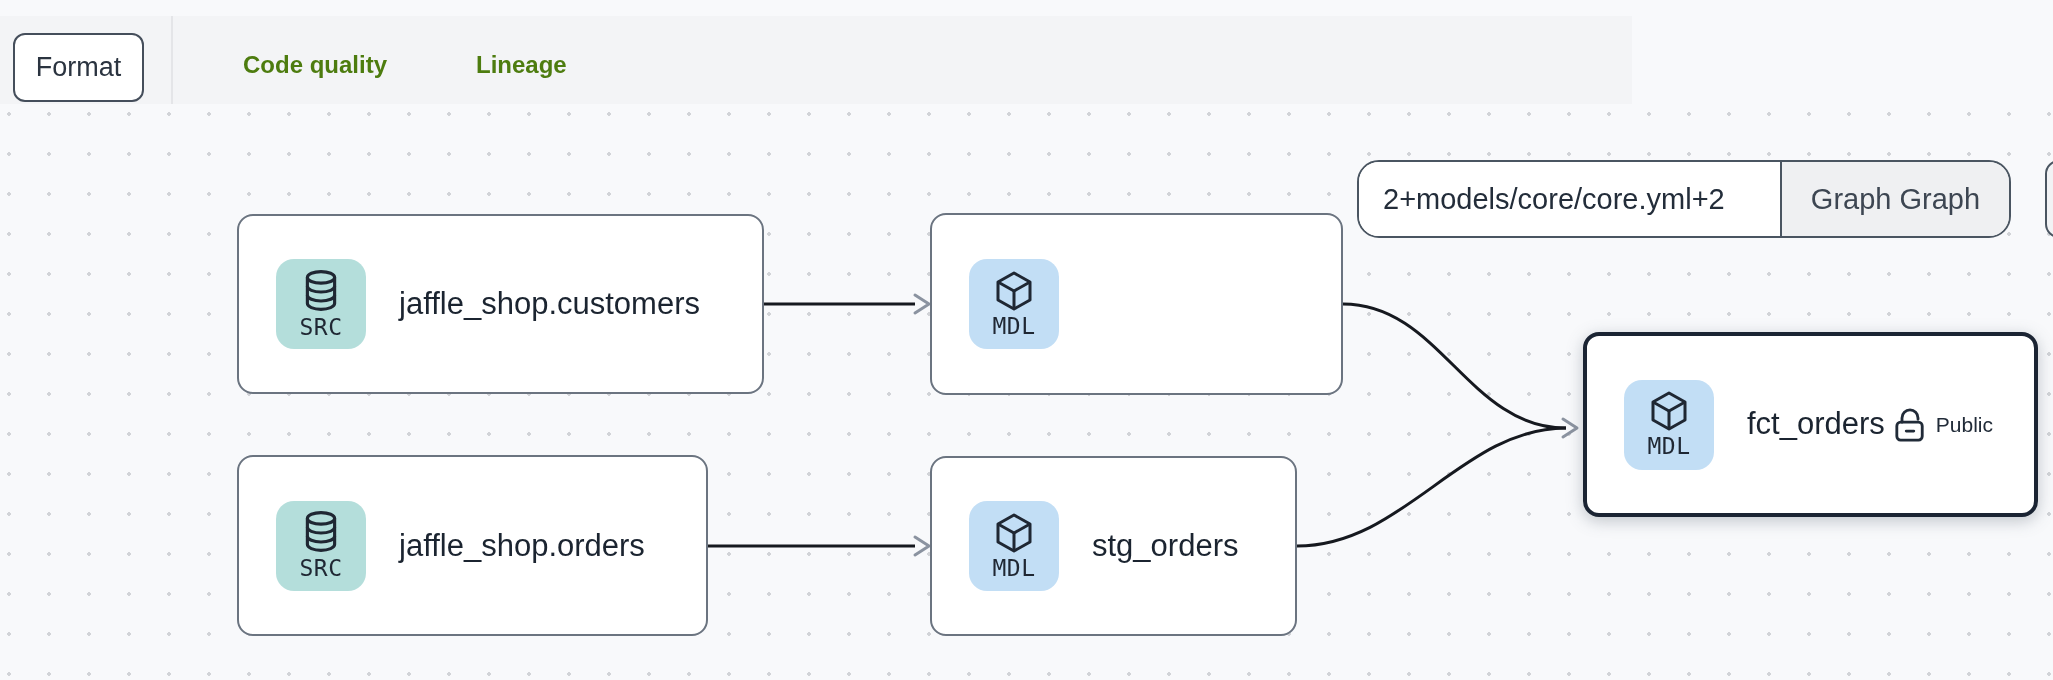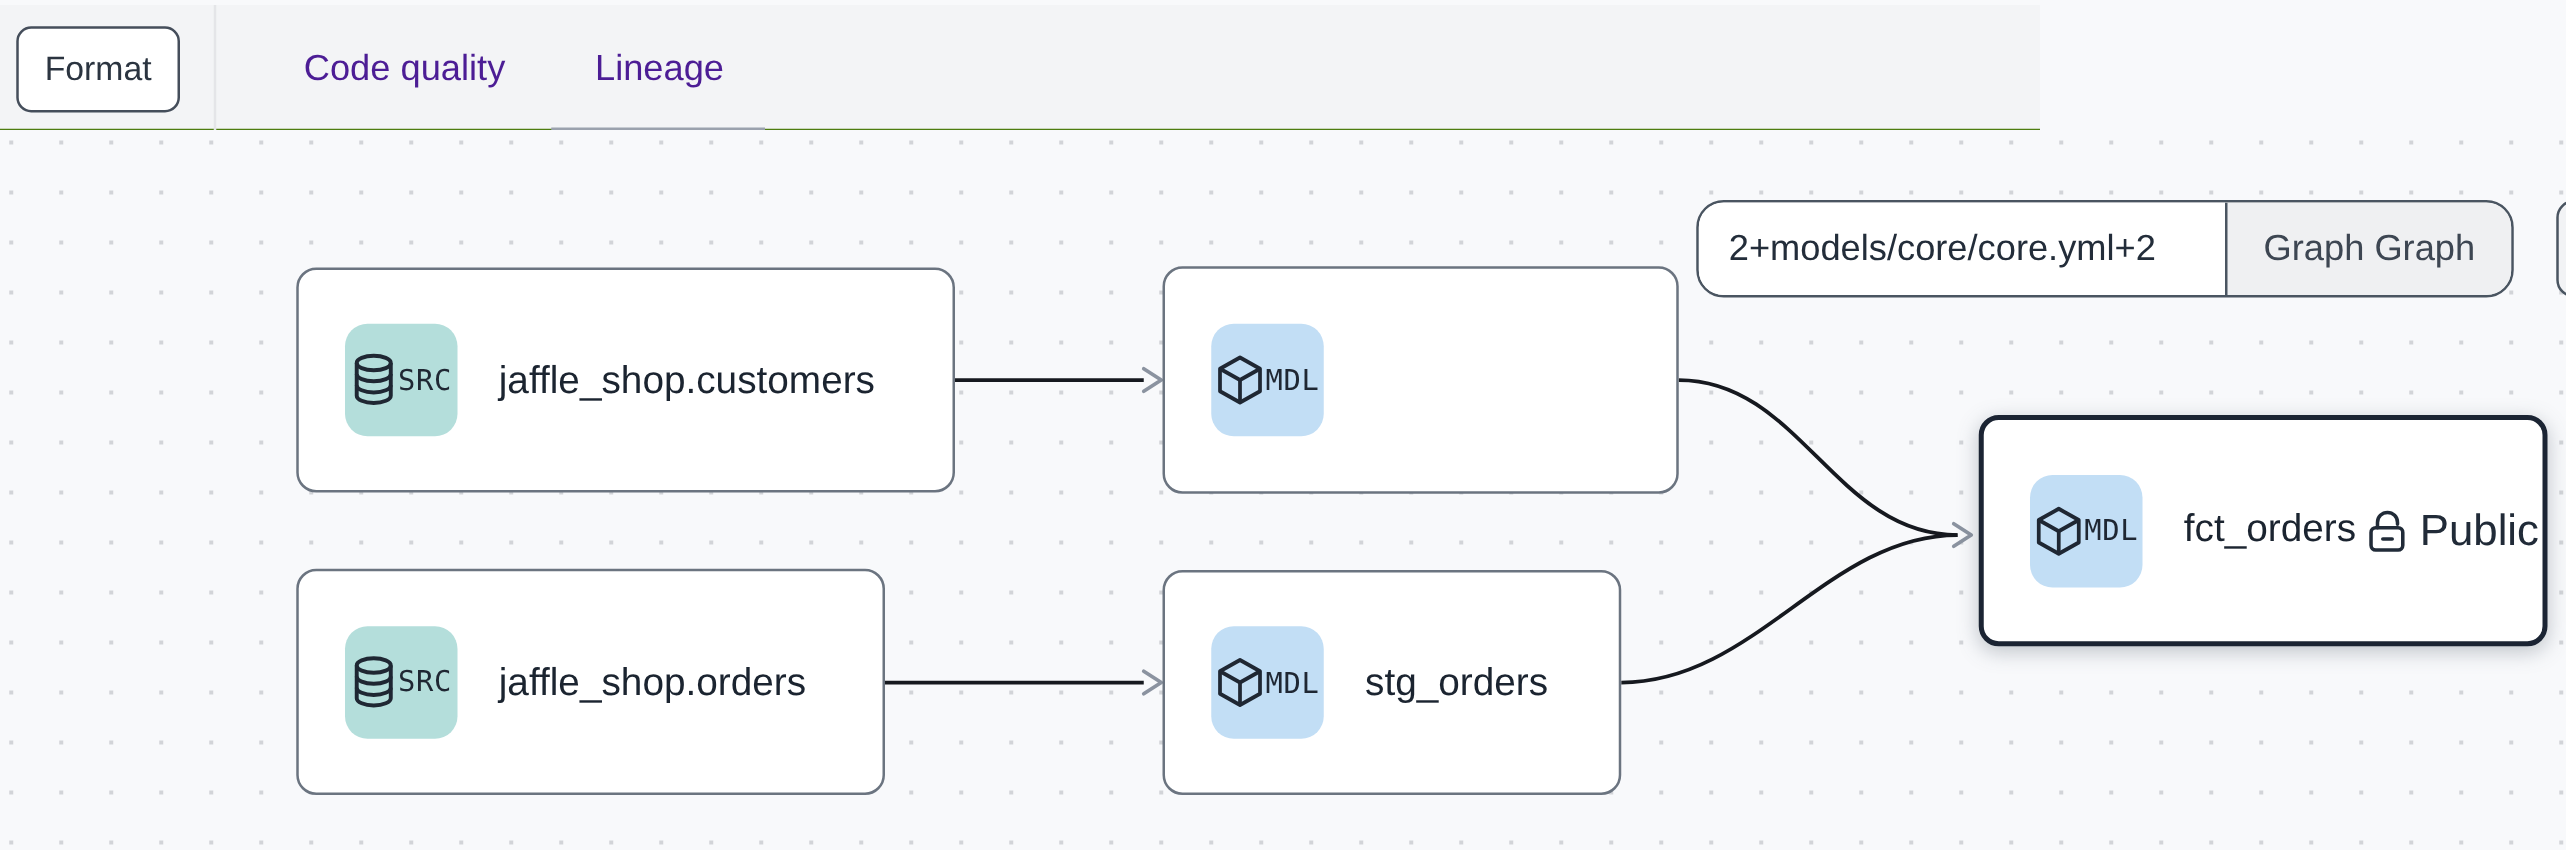--- a/index.html
+++ b/index.html
@@ -6,40 +6,41 @@
   html,body { width:2053px; height:680px; overflow:hidden; }
   body {
     position:relative;
     font-family:"Liberation Sans", sans-serif;
     color:var(--text, #222c39);
     background:var(--canvas-bg, #f8f9fb);
   }
 
   
   .topbar {
-    position:absolute; left:0; top:4px; width:1632px; height:104px;
+    position:absolute; left:0; top:16px; width:1632px; height:104px;
     background:var(--topbar-bg, #f3f4f6);
     border-bottom:5px solid #4d7c0f;
   }
   .format-btn {
     position:absolute; left:13px; top:17px; width:131px; height:69px;
     background:#ffffff;
     border:2.5px solid #454e5b;
     border-radius:12px;
     font-family:inherit;
     font-size:27px; color:#2b3440;
     cursor:pointer;
   }
   .vdivider {
     position:absolute; left:171px; top:0; width:2px; height:104px;
     background:#e4e5e8;
   }
   .tab {
-    position:absolute; top:35px; font-size:29px; color:#4c1d95; cursor:pointer;
+    position:absolute; top:35px; font-size:24px; color:#4d7c0f; cursor:pointer;
     white-space:nowrap;
+    font-weight:bold;
   }
   .tab-code-quality { left:243px; }
   .tab-lineage { left:476px; }
   .tab-underline {
     position:absolute; left:441px; top:98px; width:171px; height:6px;
     background:var(--tab-underline, #9aa1ad);
   }
 
   
   .canvas {
@@ -63,36 +64,36 @@
     display:flex; align-items:center;
     padding-left:37px;
     cursor:pointer;
   }
   .node.selected {
     border:4.5px solid var(--selected-border, #1b2433);
     box-shadow:0 4px 16px rgba(90,100,115,0.35);
   }
   .badge {
     width:90px; height:90px; border-radius:18px;
-    display:flex; align-items:center; justify-content:center;
+    display:flex; flex-direction:column; align-items:center; justify-content:center;
     flex:none; color:#1f2733;
   }
   .badge.source { background:var(--source-badge, #b4dedb); }
   .badge.model  { background:var(--model-badge, #c2def5); }
   .badge svg { display:block; }
   .badge-label {
     font-family:"DejaVu Sans Mono", monospace;
     font-size:23px; line-height:26px; margin-top:1px; letter-spacing:0.5px;
   }
   .node-title {
     font-size:31px; color:#1b2430; margin-left:33px; white-space:nowrap;
   }
   .node-text-col { margin-left:33px; display:flex; flex-direction:row; gap:9px; }
   .node-text-col .node-title { margin-left:0; }
-  .access-row { display:flex; align-items:center; gap:10px; font-size:35px; color:#212b38; }
+  .access-row { display:flex; align-items:center; gap:10px; font-size:21px; color:#212b38; }
   .access-row svg { display:block; }
 
   
   .graph-controls {
     position:absolute; left:1357px; top:160px; width:654px; height:78px;
     display:flex;
     border:2.5px solid #4a5561;
     border-radius:22px;
     overflow:hidden;
     background:#ffffff;

